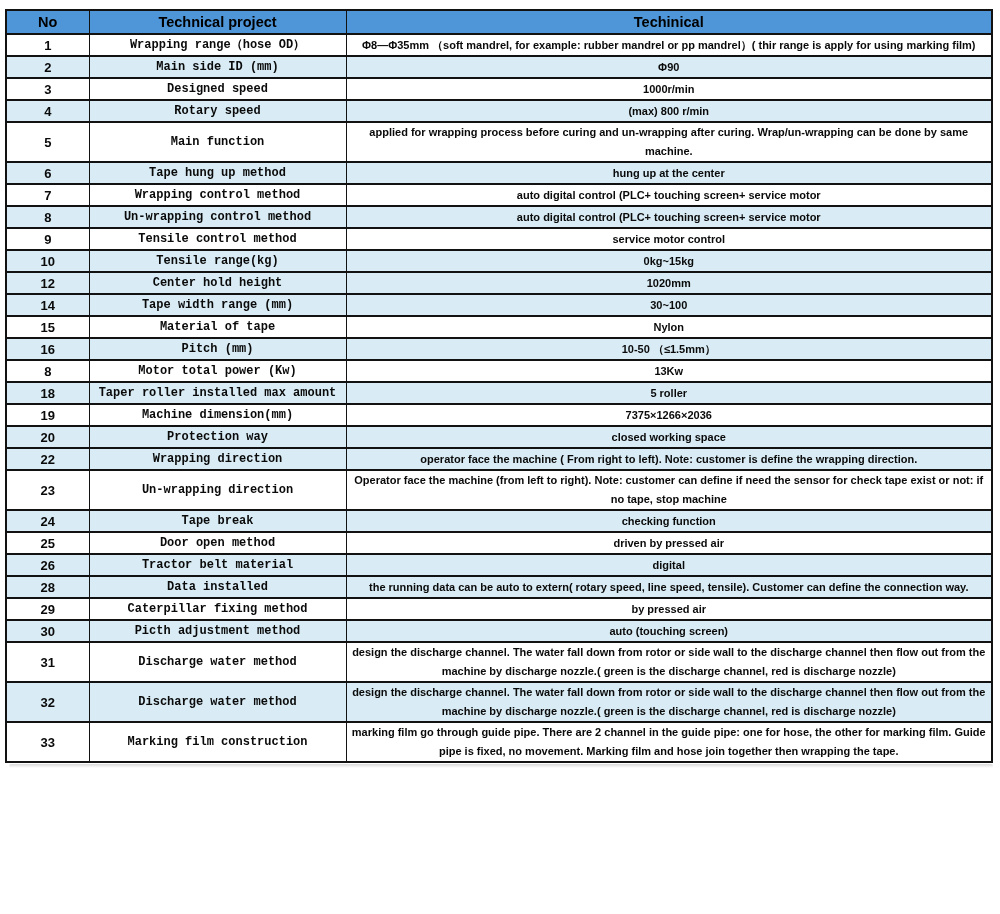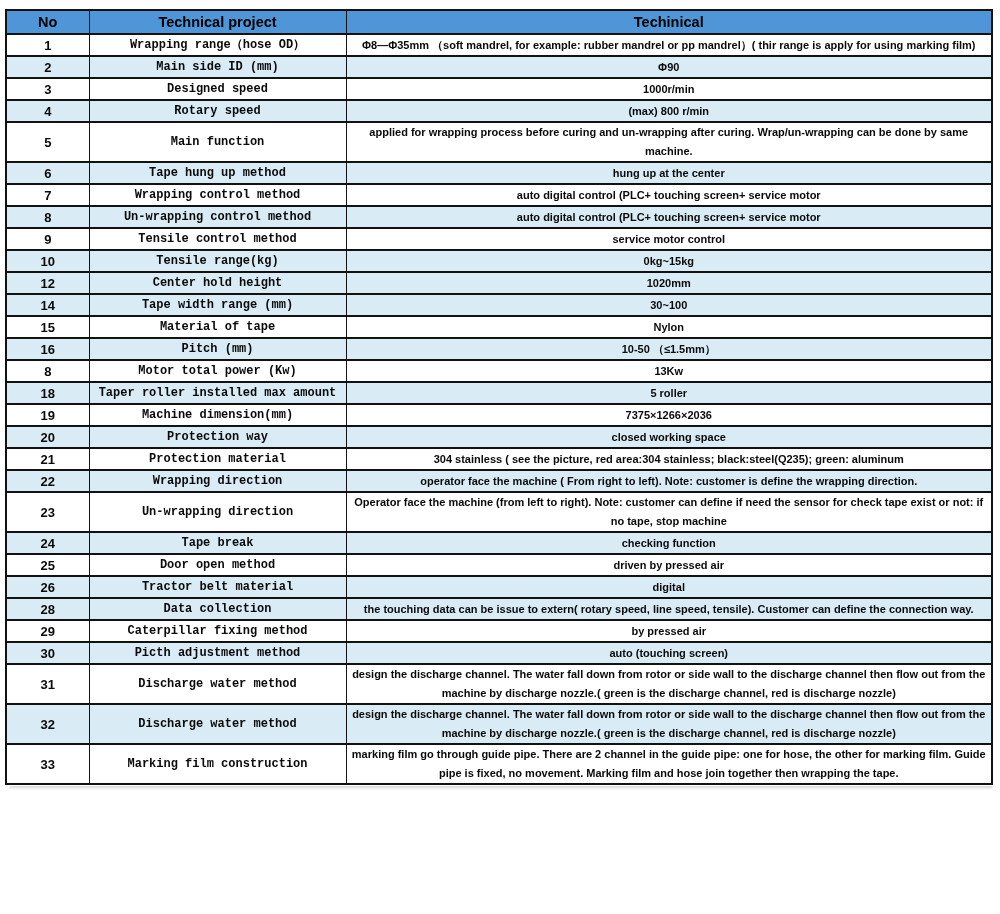--- a/index.html
+++ b/index.html
@@ -155,25 +155,20 @@
         <tr>
           <td class="col-no">19</td>
           <td class="col-project">Machine dimension(mm)</td>
           <td class="col-value">7375×1266×2036</td>
         </tr>
         <tr class="stripe">
           <td class="col-no">20</td>
           <td class="col-project">Protection way</td>
           <td class="col-value">closed working space</td>
         </tr>
-        <tr>
-          <td class="col-no">21</td>
-          <td class="col-project">Protection material</td>
-          <td class="col-value">304 stainless ( see the picture, red area:304 stainless; black:steel(Q235); green: aluminum</td>
-        </tr>
         <tr class="stripe">
           <td class="col-no">22</td>
           <td class="col-project">Wrapping direction</td>
           <td class="col-value">operator face the machine ( From right to left). Note: customer is define the wrapping direction.</td>
         </tr>
         <tr>
           <td class="col-no">23</td>
           <td class="col-project">Un-wrapping direction</td>
           <td class="col-value">Operator face the machine (from left to right). Note: customer can define if need the sensor for check tape exist or not: if no tape, stop machine</td>
         </tr>
@@ -187,22 +182,22 @@
           <td class="col-project">Door open method</td>
           <td class="col-value">driven by pressed air</td>
         </tr>
         <tr class="stripe">
           <td class="col-no">26</td>
           <td class="col-project">Tractor belt material</td>
           <td class="col-value">digital</td>
         </tr>
         <tr class="stripe">
           <td class="col-no">28</td>
-          <td class="col-project">Data collection</td>
-          <td class="col-value">the touching data can be issue to extern( rotary speed, line speed, tensile). Customer can define the connection way.</td>
+          <td class="col-project">Data installed</td>
+          <td class="col-value">the running data can be auto to extern( rotary speed, line speed, tensile). Customer can define the connection way.</td>
         </tr>
         <tr>
           <td class="col-no">29</td>
           <td class="col-project">Caterpillar fixing method</td>
           <td class="col-value">by pressed air</td>
         </tr>
         <tr class="stripe">
           <td class="col-no">30</td>
           <td class="col-project">Picth adjustment method</td>
           <td class="col-value">auto (touching screen)</td>

